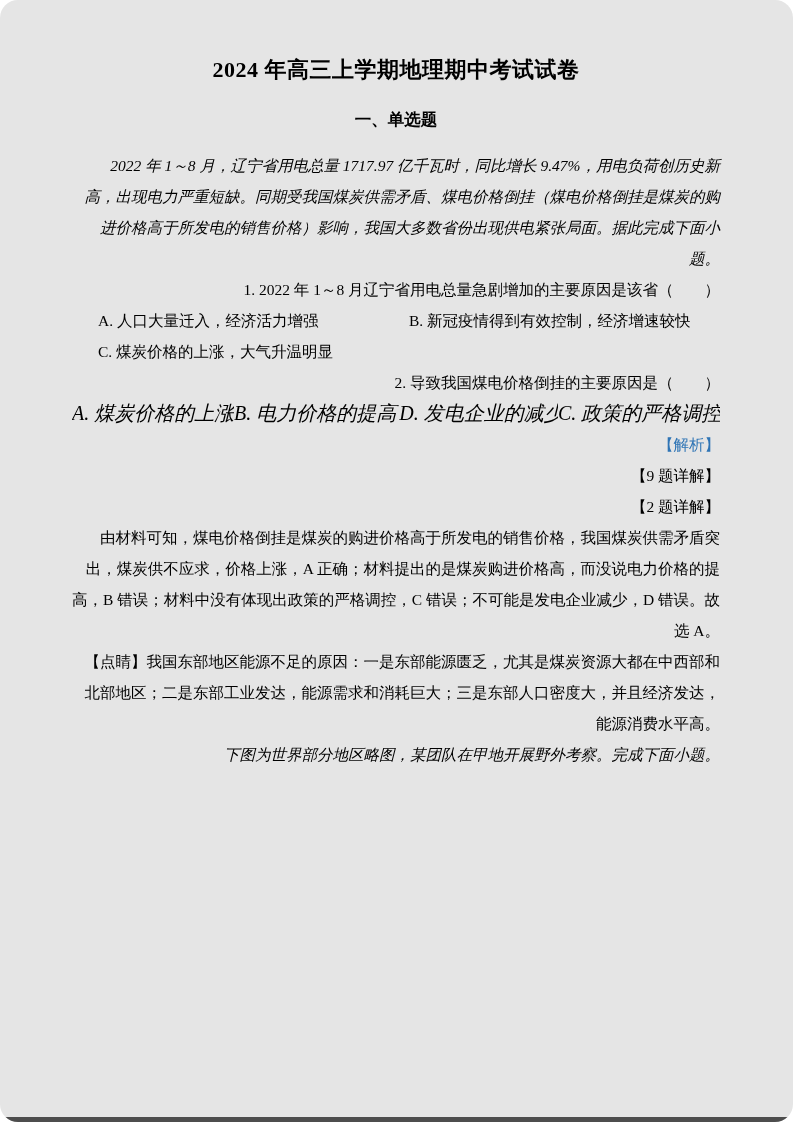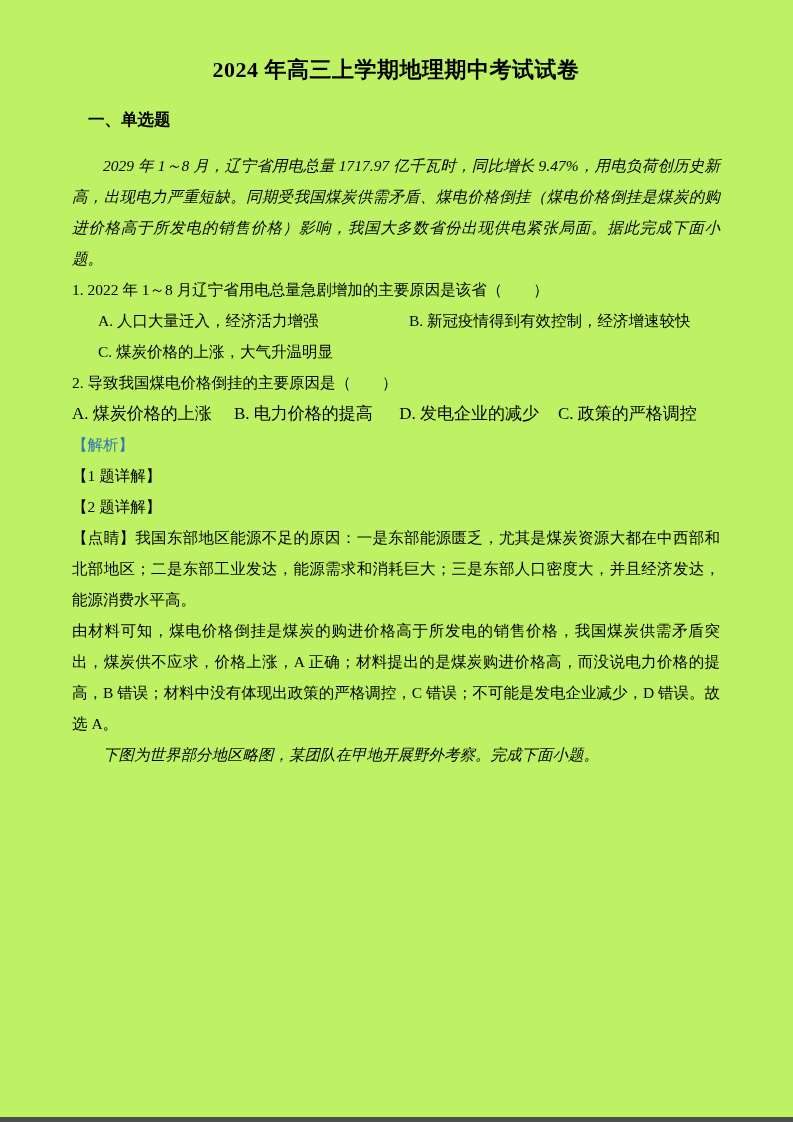--- a/index.html
+++ b/index.html
@@ -4,47 +4,50 @@
 <style>
   html, body {
     margin: 0;
     padding: 0;
     background: #ffffff;
   }
   .page {
     position: relative;
     width: 793px;
     height: 1122px;
-    background: #bef264;
+    background: #e5e5e5;
     overflow: hidden;
     font-family: "Liberation Serif", "DejaVu Serif", serif;
     color: #000000;
+    border-radius: 18px;
   }
   .content {
     padding: 52px 73px 0 72px;
   }
   .doc-title {
     margin: 0 0 13px 0;
     text-align: center;
     font-size: 22px;
     font-weight: bold;
     line-height: 36px;
     letter-spacing: 0.5px;
   }
   .section-heading {
     margin: 16px;
     font-family: "Liberation Sans", "DejaVu Sans", sans-serif;
     font-size: 16.5px;
     font-weight: bold;
     line-height: 30px;
+    text-align: center;
   }
   p.body {
     margin: 0;
     font-size: 15.5px;
     line-height: 31px;
+    text-align: right;
   }
   .justify {
     text-align: justify;
   }
   .indent {
     text-indent: 2em;
   }
   
   .kai {
     font-style: italic;
@@ -52,22 +55,23 @@
   .options-2 {
     display: grid;
     grid-template-columns: 50% 50%;
     font-size: 15.5px;
     line-height: 31px;
     margin-left: 26px;
   }
   .options-4 {
     display: grid;
     grid-template-columns: 25% 25.5% 24.5% 25%;
-    font-size: 17px;
+    font-size: 20px;
     line-height: 31px;
+    font-style: italic;
   }
   .option {
     white-space: nowrap;
     overflow: hidden;
   }
   .blue-label {
     color: #2E74B5;
   }
   .bottom-bar {
     position: absolute;
@@ -81,21 +85,21 @@
 </head>
 <body>
 
 <div class="page">
   <div class="content">
 
     <h1 class="doc-title">2024 年高三上学期地理期中考试试卷</h1>
 
     <h2 class="section-heading">一、单选题</h2>
 
-    <p class="body kai indent justify">2029 年 1～8 月，辽宁省用电总量 1717.97 亿千瓦时，同比增长 9.47%，用电负荷创历史新高，出现电力严重短缺。同期受我国煤炭供需矛盾、煤电价格倒挂（煤电价格倒挂是煤炭的购进价格高于所发电的销售价格）影响，我国大多数省份出现供电紧张局面。据此完成下面小题。</p>
+    <p class="body kai indent justify">2022 年 1～8 月，辽宁省用电总量 1717.97 亿千瓦时，同比增长 9.47%，用电负荷创历史新高，出现电力严重短缺。同期受我国煤炭供需矛盾、煤电价格倒挂（煤电价格倒挂是煤炭的购进价格高于所发电的销售价格）影响，我国大多数省份出现供电紧张局面。据此完成下面小题。</p>
 
     <p class="body">1. 2022 年 1～8 月辽宁省用电总量急剧增加的主要原因是该省（　　）</p>
 
     <div class="options-2">
       <span class="option">A. 人口大量迁入，经济活力增强</span>
       <span class="option">B. 新冠疫情得到有效控制，经济增速较快</span>
       <span class="option">C. 煤炭价格的上涨，大气升温明显</span>
     </div>
 
     <p class="body">2. 导致我国煤电价格倒挂的主要原因是（　　）</p>
@@ -103,27 +107,27 @@
     <div class="options-4">
       <span class="option">A. 煤炭价格的上涨</span>
       <span class="option">B. 电力价格的提高</span>
       <span class="option">D. 发电企业的减少</span>
       <span class="option">C. 政策的严格调控</span>
     </div>
 
 
     <p class="body"><span class="blue-label">【解析】</span></p>
 
-    <p class="body">【1 题详解】</p>
+    <p class="body">【9 题详解】</p>
 
 
     <p class="body">【2 题详解】</p>
 
+    <p class="body justify">由材料可知，煤电价格倒挂是煤炭的购进价格高于所发电的销售价格，我国煤炭供需矛盾突出，煤炭供不应求，价格上涨，A 正确；材料提出的是煤炭购进价格高，而没说电力价格的提高，B 错误；材料中没有体现出政策的严格调控，C 错误；不可能是发电企业减少，D 错误。故选 A。</p>
+
     <p class="body justify"><span>【点睛】</span><span>我国东部地区能源不足的原因：一是东部能源匮乏，尤其是煤炭资源大都在中西部和北部地区；二是东部工业发达，能源需求和消耗巨大；三是东部人口密度大，并且经济发达，能源消费水平高。</span></p>
-
-    <p class="body justify">由材料可知，煤电价格倒挂是煤炭的购进价格高于所发电的销售价格，我国煤炭供需矛盾突出，煤炭供不应求，价格上涨，A 正确；材料提出的是煤炭购进价格高，而没说电力价格的提高，B 错误；材料中没有体现出政策的严格调控，C 错误；不可能是发电企业减少，D 错误。故选 A。</p>
 
     <p class="body kai indent justify">下图为世界部分地区略图，某团队在甲地开展野外考察。完成下面小题。</p>
 
   </div>
 
   <div class="bottom-bar"></div>
 </div>
 
 </body></html>

